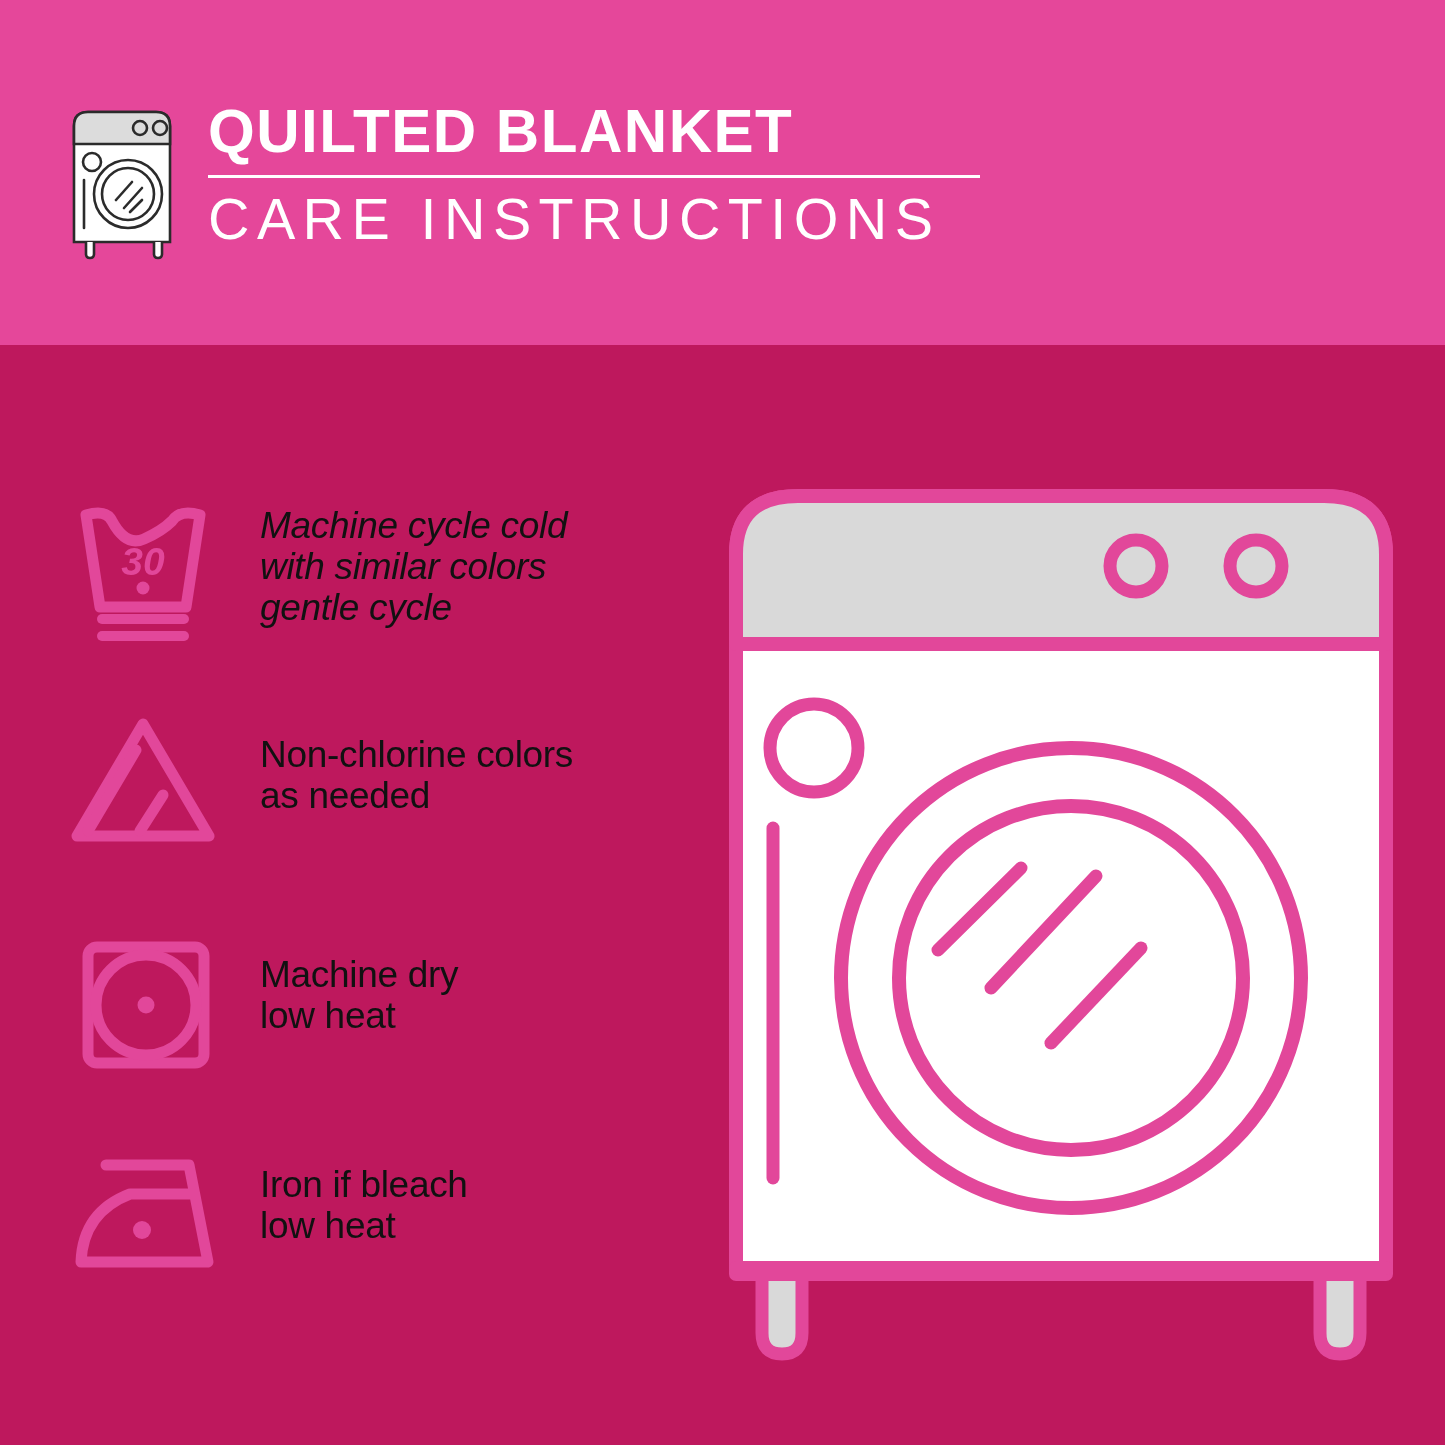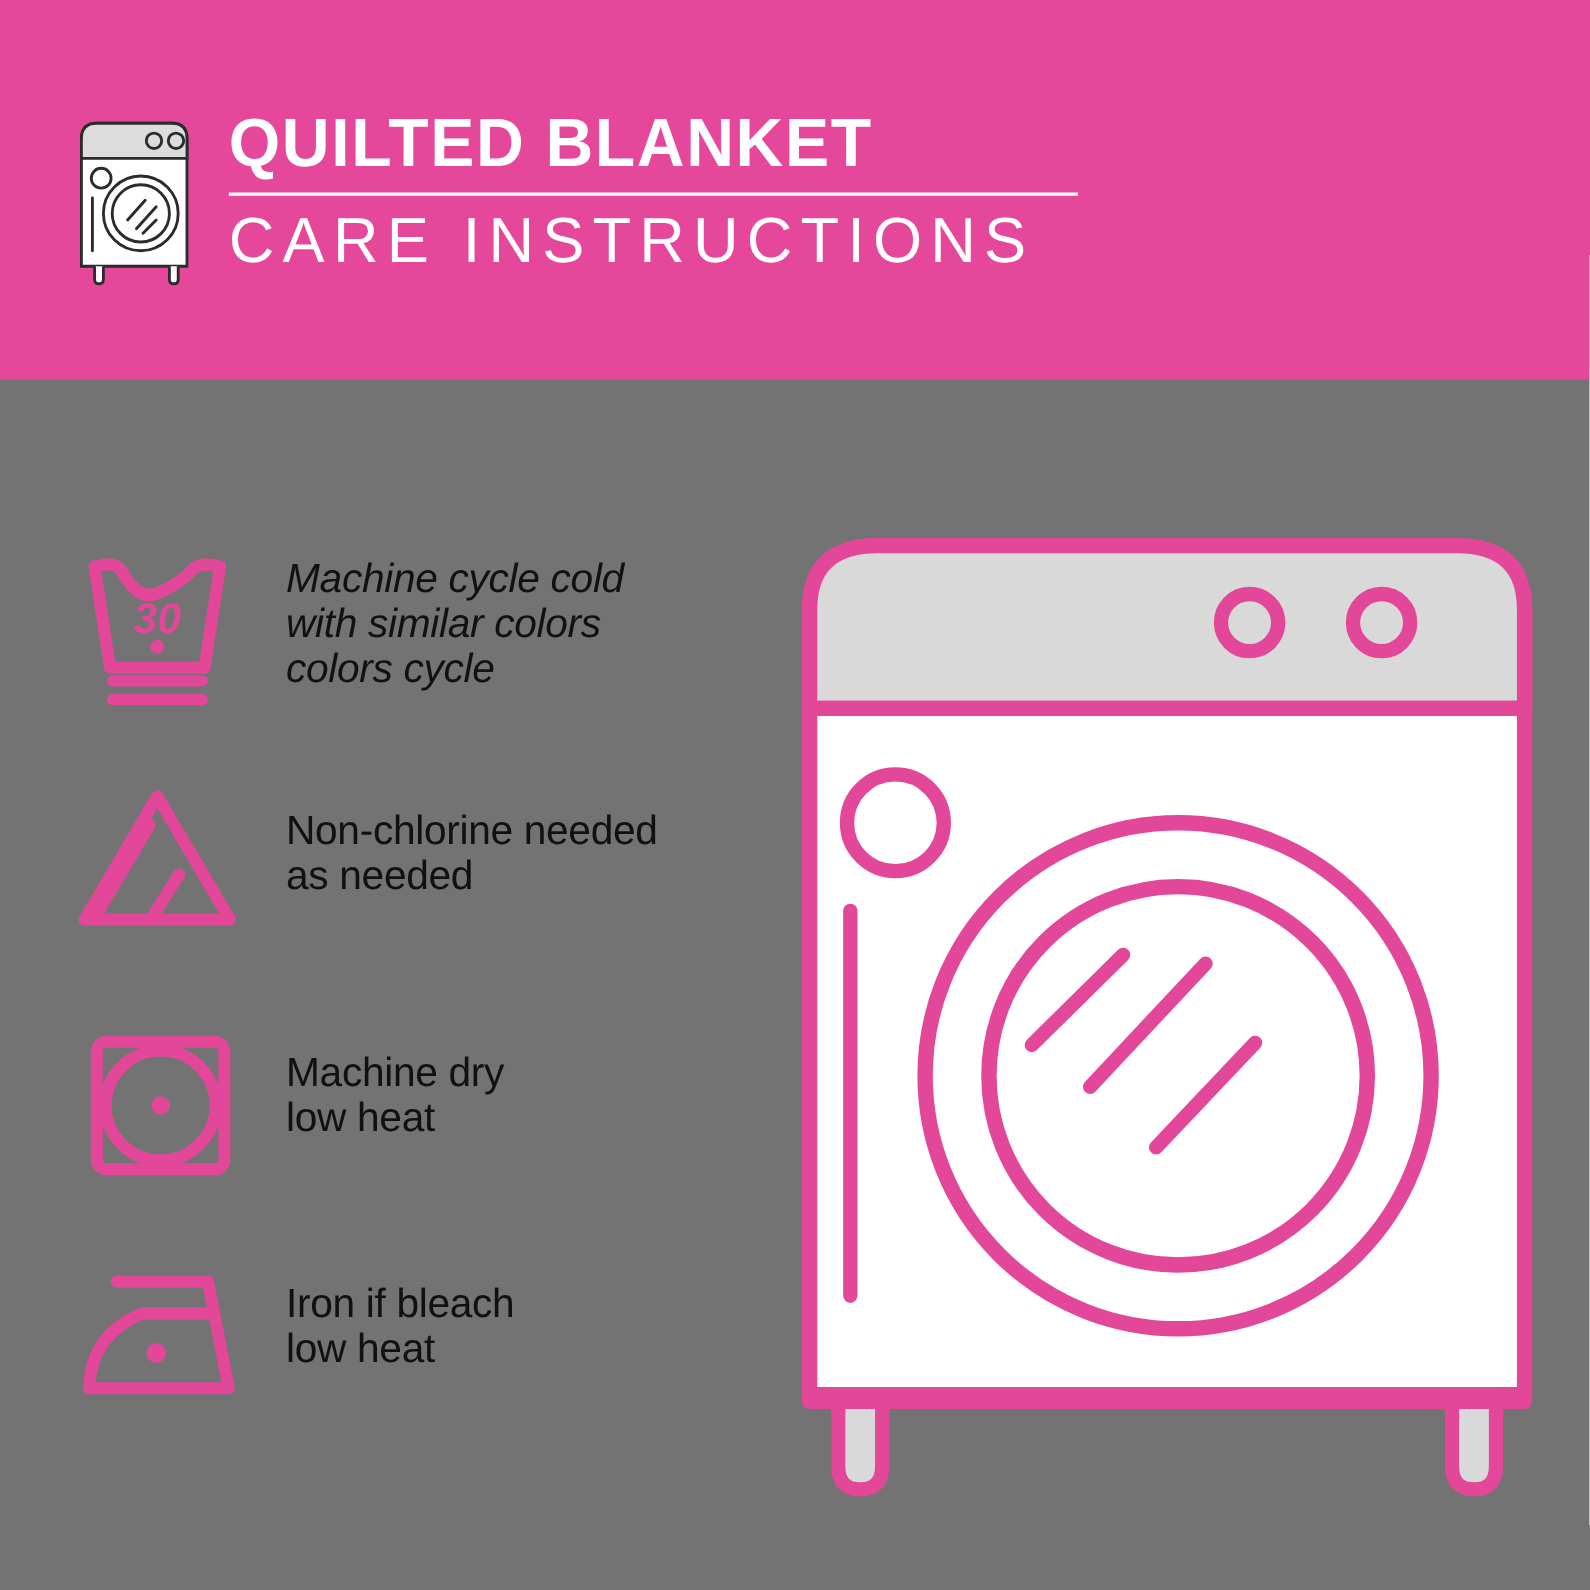--- a/index.html
+++ b/index.html
@@ -7,21 +7,21 @@
     width: 1445px;
     height: 1445px;
     background: #ffffff;
     font-family: "Liberation Sans", sans-serif;
     overflow: hidden;
   }
   .page {
     position: relative;
     width: 1445px;
     height: 1445px;
-    background: #737373;
+    background: #be185d;
   }
 
   
   .header {
     position: absolute;
     left: 0; top: 0;
     width: 1445px;
     height: 345px;
     background: #e5479a;
   }
@@ -161,34 +161,34 @@
         <g fill="none" stroke="#e2479a" stroke-width="10" stroke-linecap="round">
           <line x1="34" y1="124" x2="116" y2="124"></line>
           <line x1="34" y1="141" x2="116" y2="141"></line>
         </g>
         <text x="75" y="80" font-family="'Liberation Sans', sans-serif" font-size="39" font-weight="700" fill="#e2479a" text-anchor="middle">30</text>
         <circle cx="75" cy="93" r="6.5" fill="#e2479a"></circle>
       </svg>
       <div class="care-text">
         <span class="ln">Machine cycle cold</span>
         <span class="ln">with similar colors</span>
-        <span class="ln">colors cycle</span>
+        <span class="ln">gentle cycle</span>
       </div>
     </div>
 
     <div class="care-row" id="row-1">
       <svg class="care-icon" viewBox="0 0 170 150">
         <g fill="none" stroke="#e2479a" stroke-width="11" stroke-linecap="round" stroke-linejoin="round">
           <path d="M75 14 L141 126 L9 126 Z"></path>
           <line x1="68" y1="40" x2="20" y2="121"></line>
           <line x1="95" y1="85" x2="72" y2="121"></line>
         </g>
       </svg>
       <div class="care-text">
-        <span class="ln">Non-chlorine needed</span>
+        <span class="ln">Non-chlorine colors</span>
         <span class="ln">as needed</span>
       </div>
     </div>
 
     <div class="care-row" id="row-2">
       <svg class="care-icon" viewBox="0 0 170 150">
         <g fill="none" stroke="#e2479a" stroke-width="11" stroke-linejoin="round">
           <rect x="20" y="17" width="116" height="116" rx="9"></rect>
           <circle cx="78" cy="75" r="50"></circle>
         </g>

